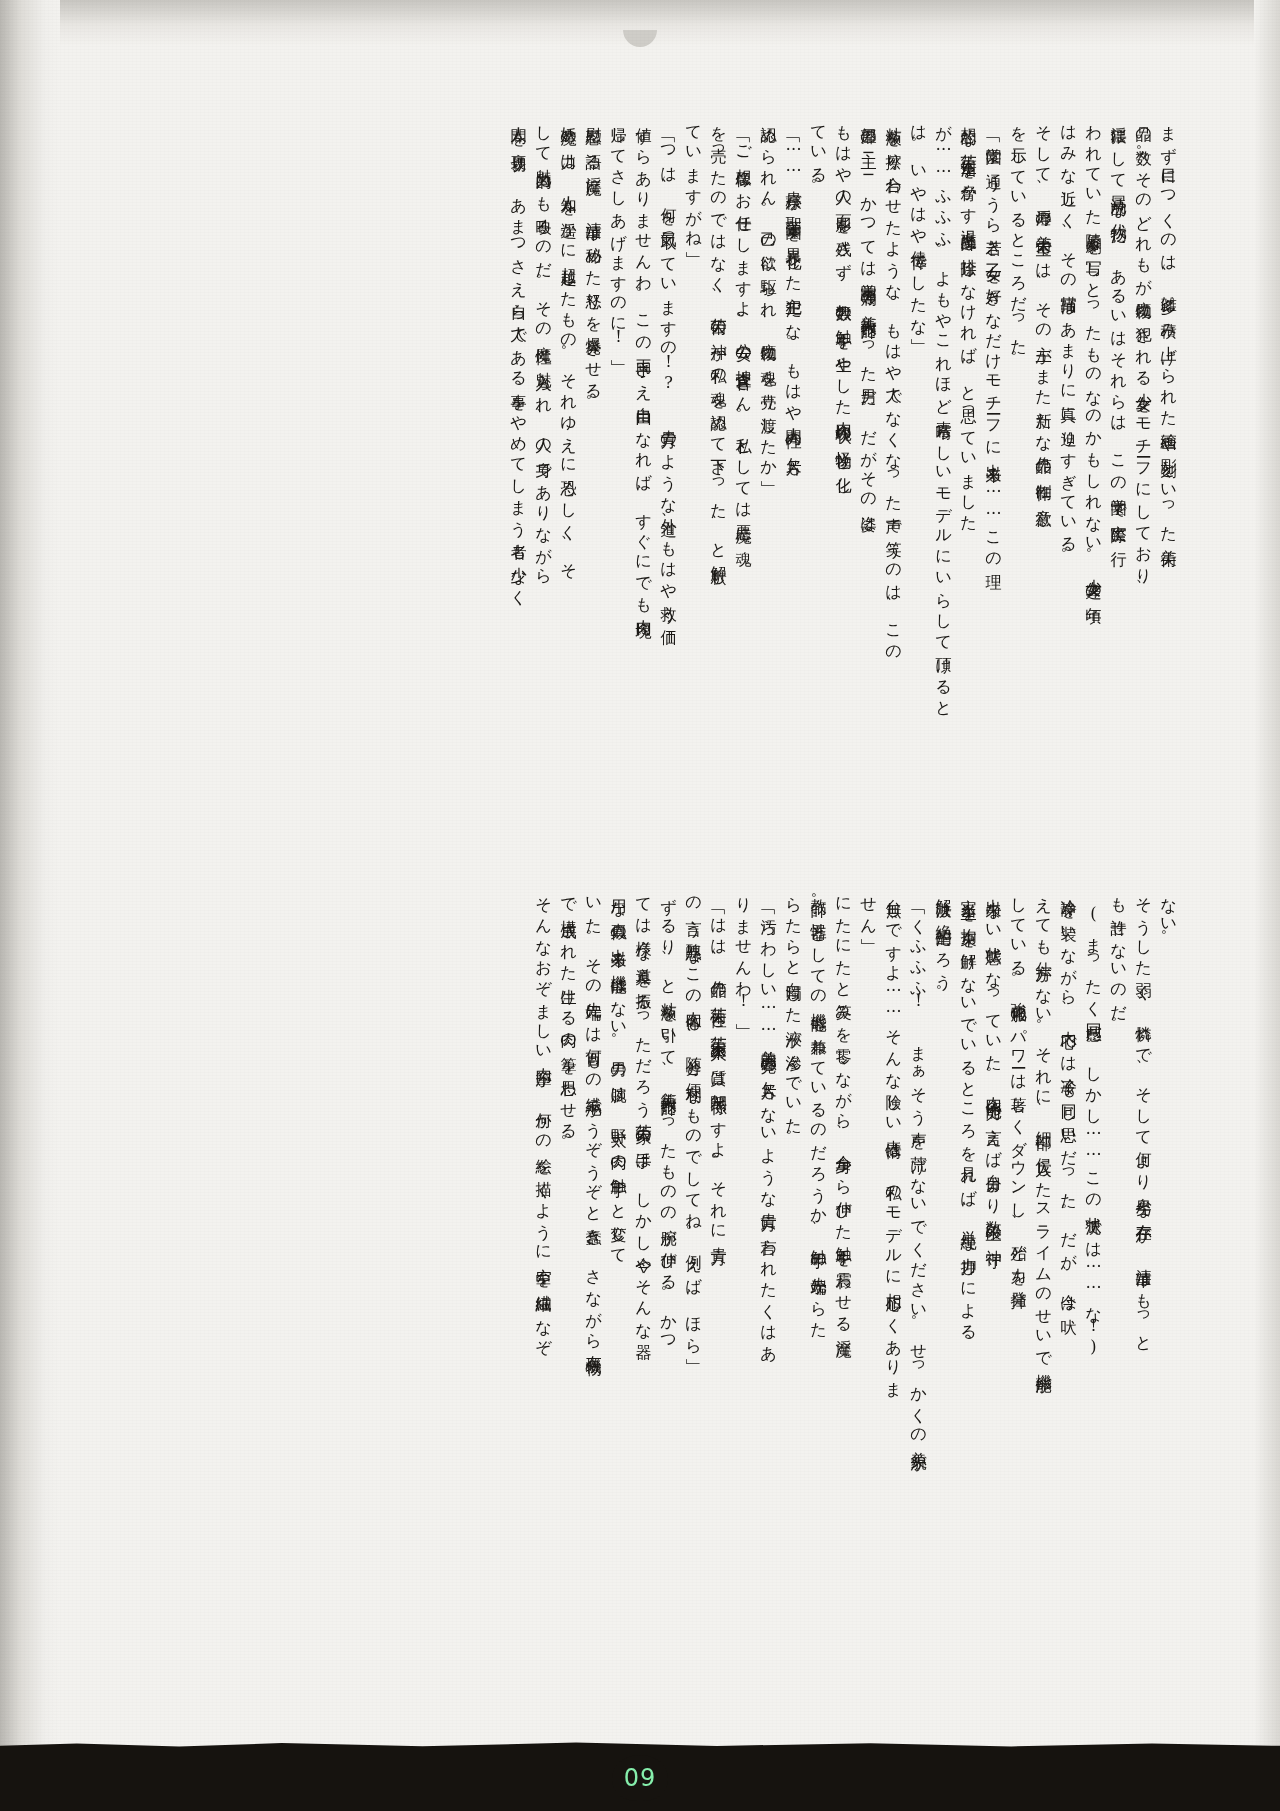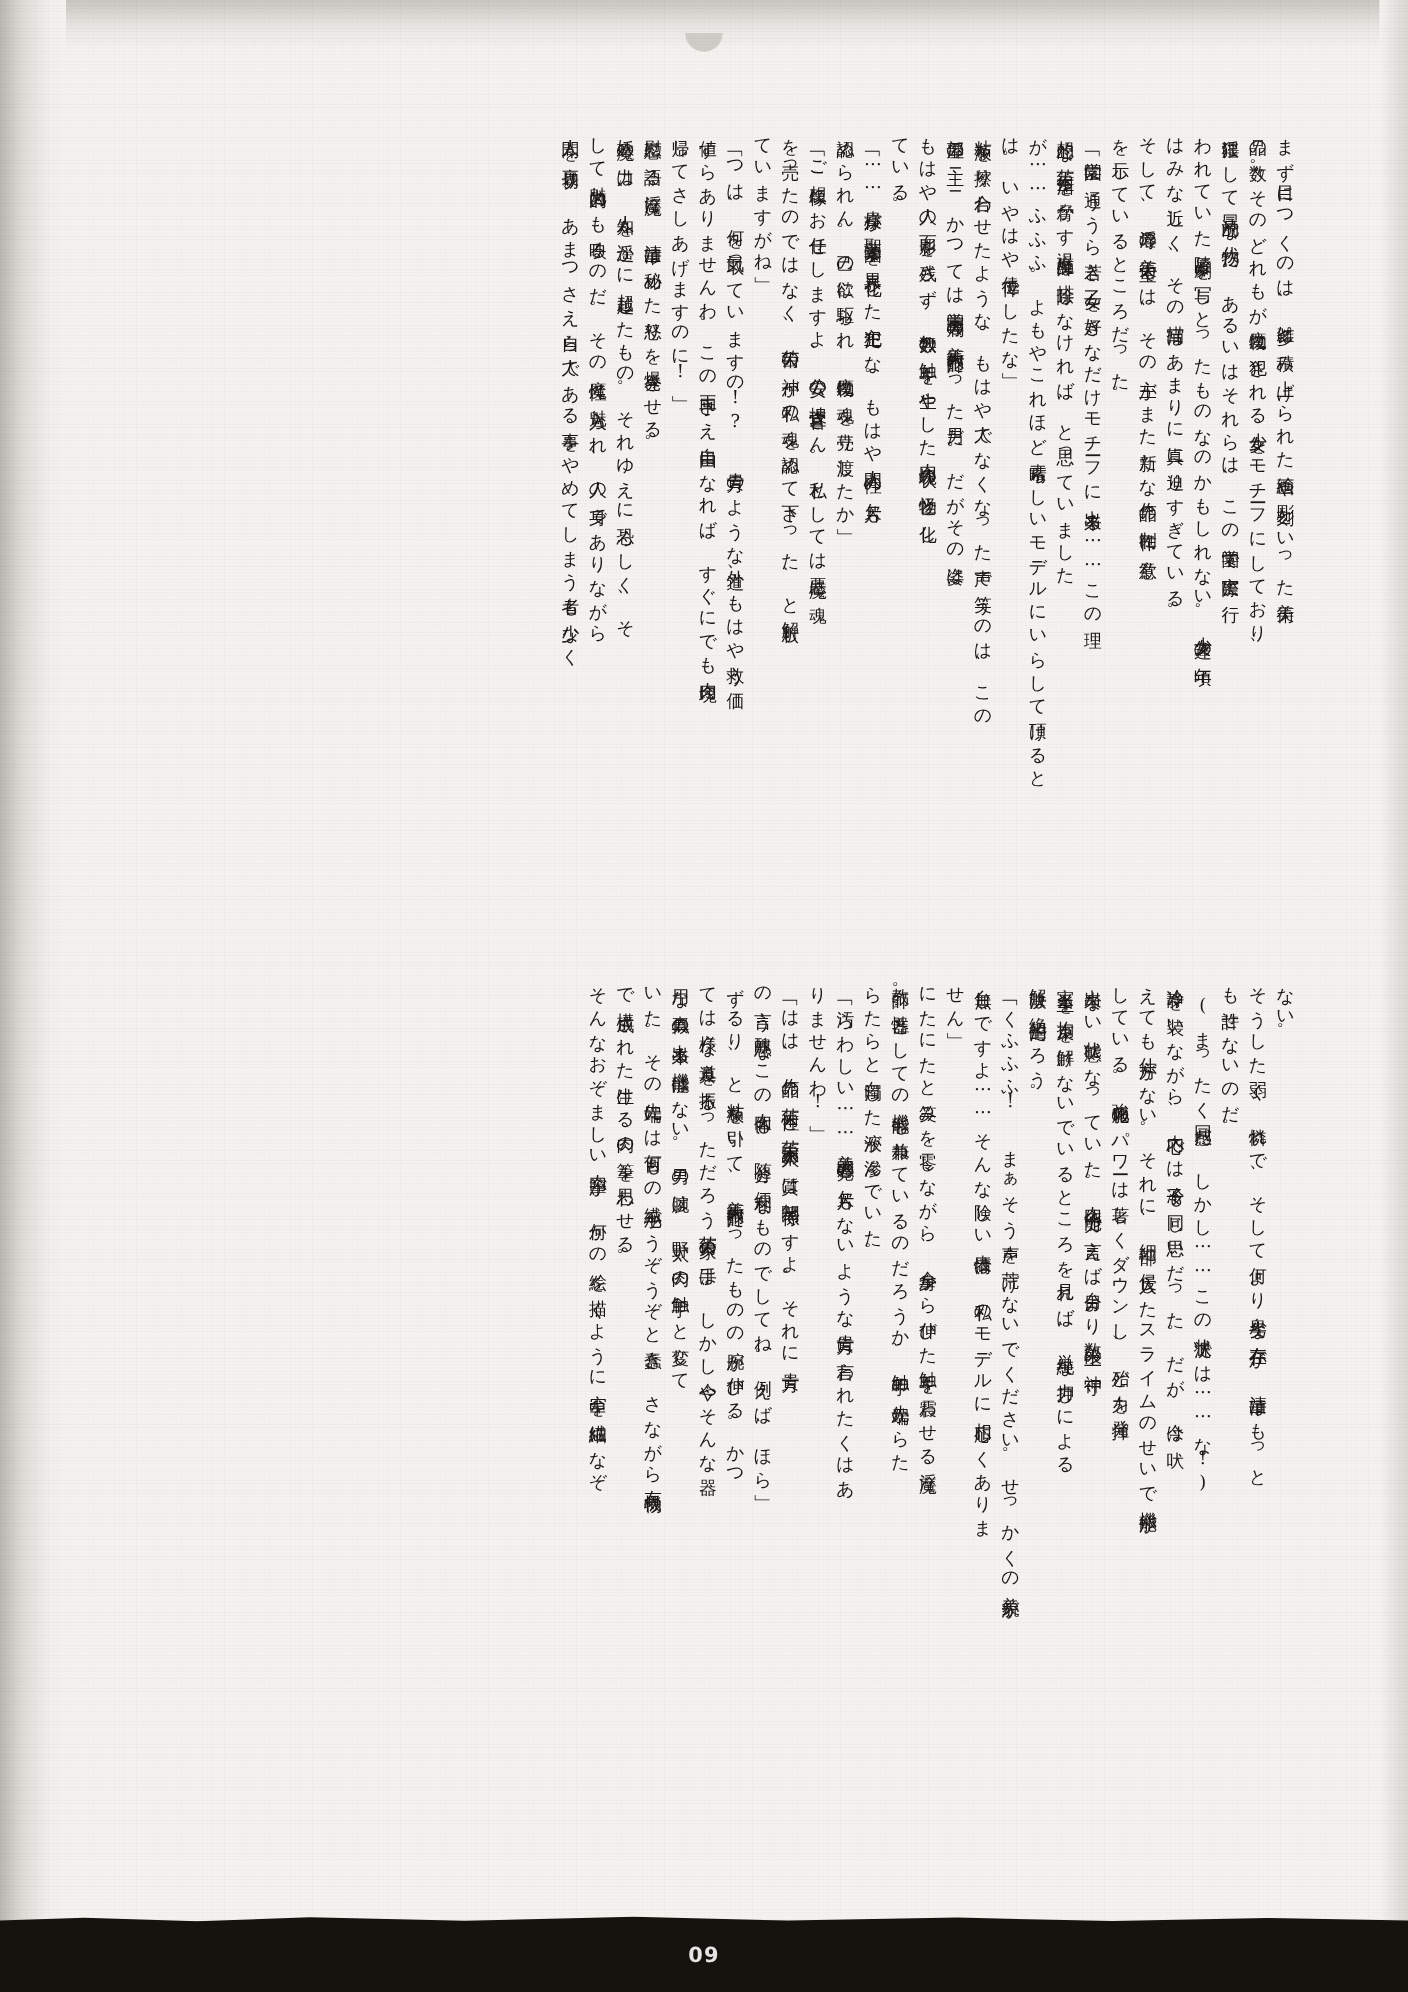--- a/index.html
+++ b/index.html
@@ -59,29 +59,28 @@
     clip-path: polygon(0 60%, 6% 30%, 14% 70%, 22% 25%, 33% 65%, 45% 20%, 56% 62%, 68% 28%, 79% 68%, 90% 32%, 100% 60%, 100% 100%, 0 100%);
   }
   .page-number {
     position: absolute;
     left: 50%;
     bottom: 10px;
     transform: translateX(-50%);
     width: 56px;
     height: 46px;
     background: #16130f;
-    color: #e5e5e5;
+    color: #86efac;
     border-radius: 50% 50% 45% 45%;
     font-family: "DejaVu Sans", "Liberation Sans", sans-serif;
-    font-size: 19px;
+    font-size: 24px;
     letter-spacing: 1px;
     display: flex;
     align-items: center;
     justify-content: center;
-    font-weight: bold;
   }
 
   
   .notch-top {
     position: absolute;
     left: 50%;
     top: 30px;
     transform: translateX(-50%);
     width: 34px;
     height: 17px;

